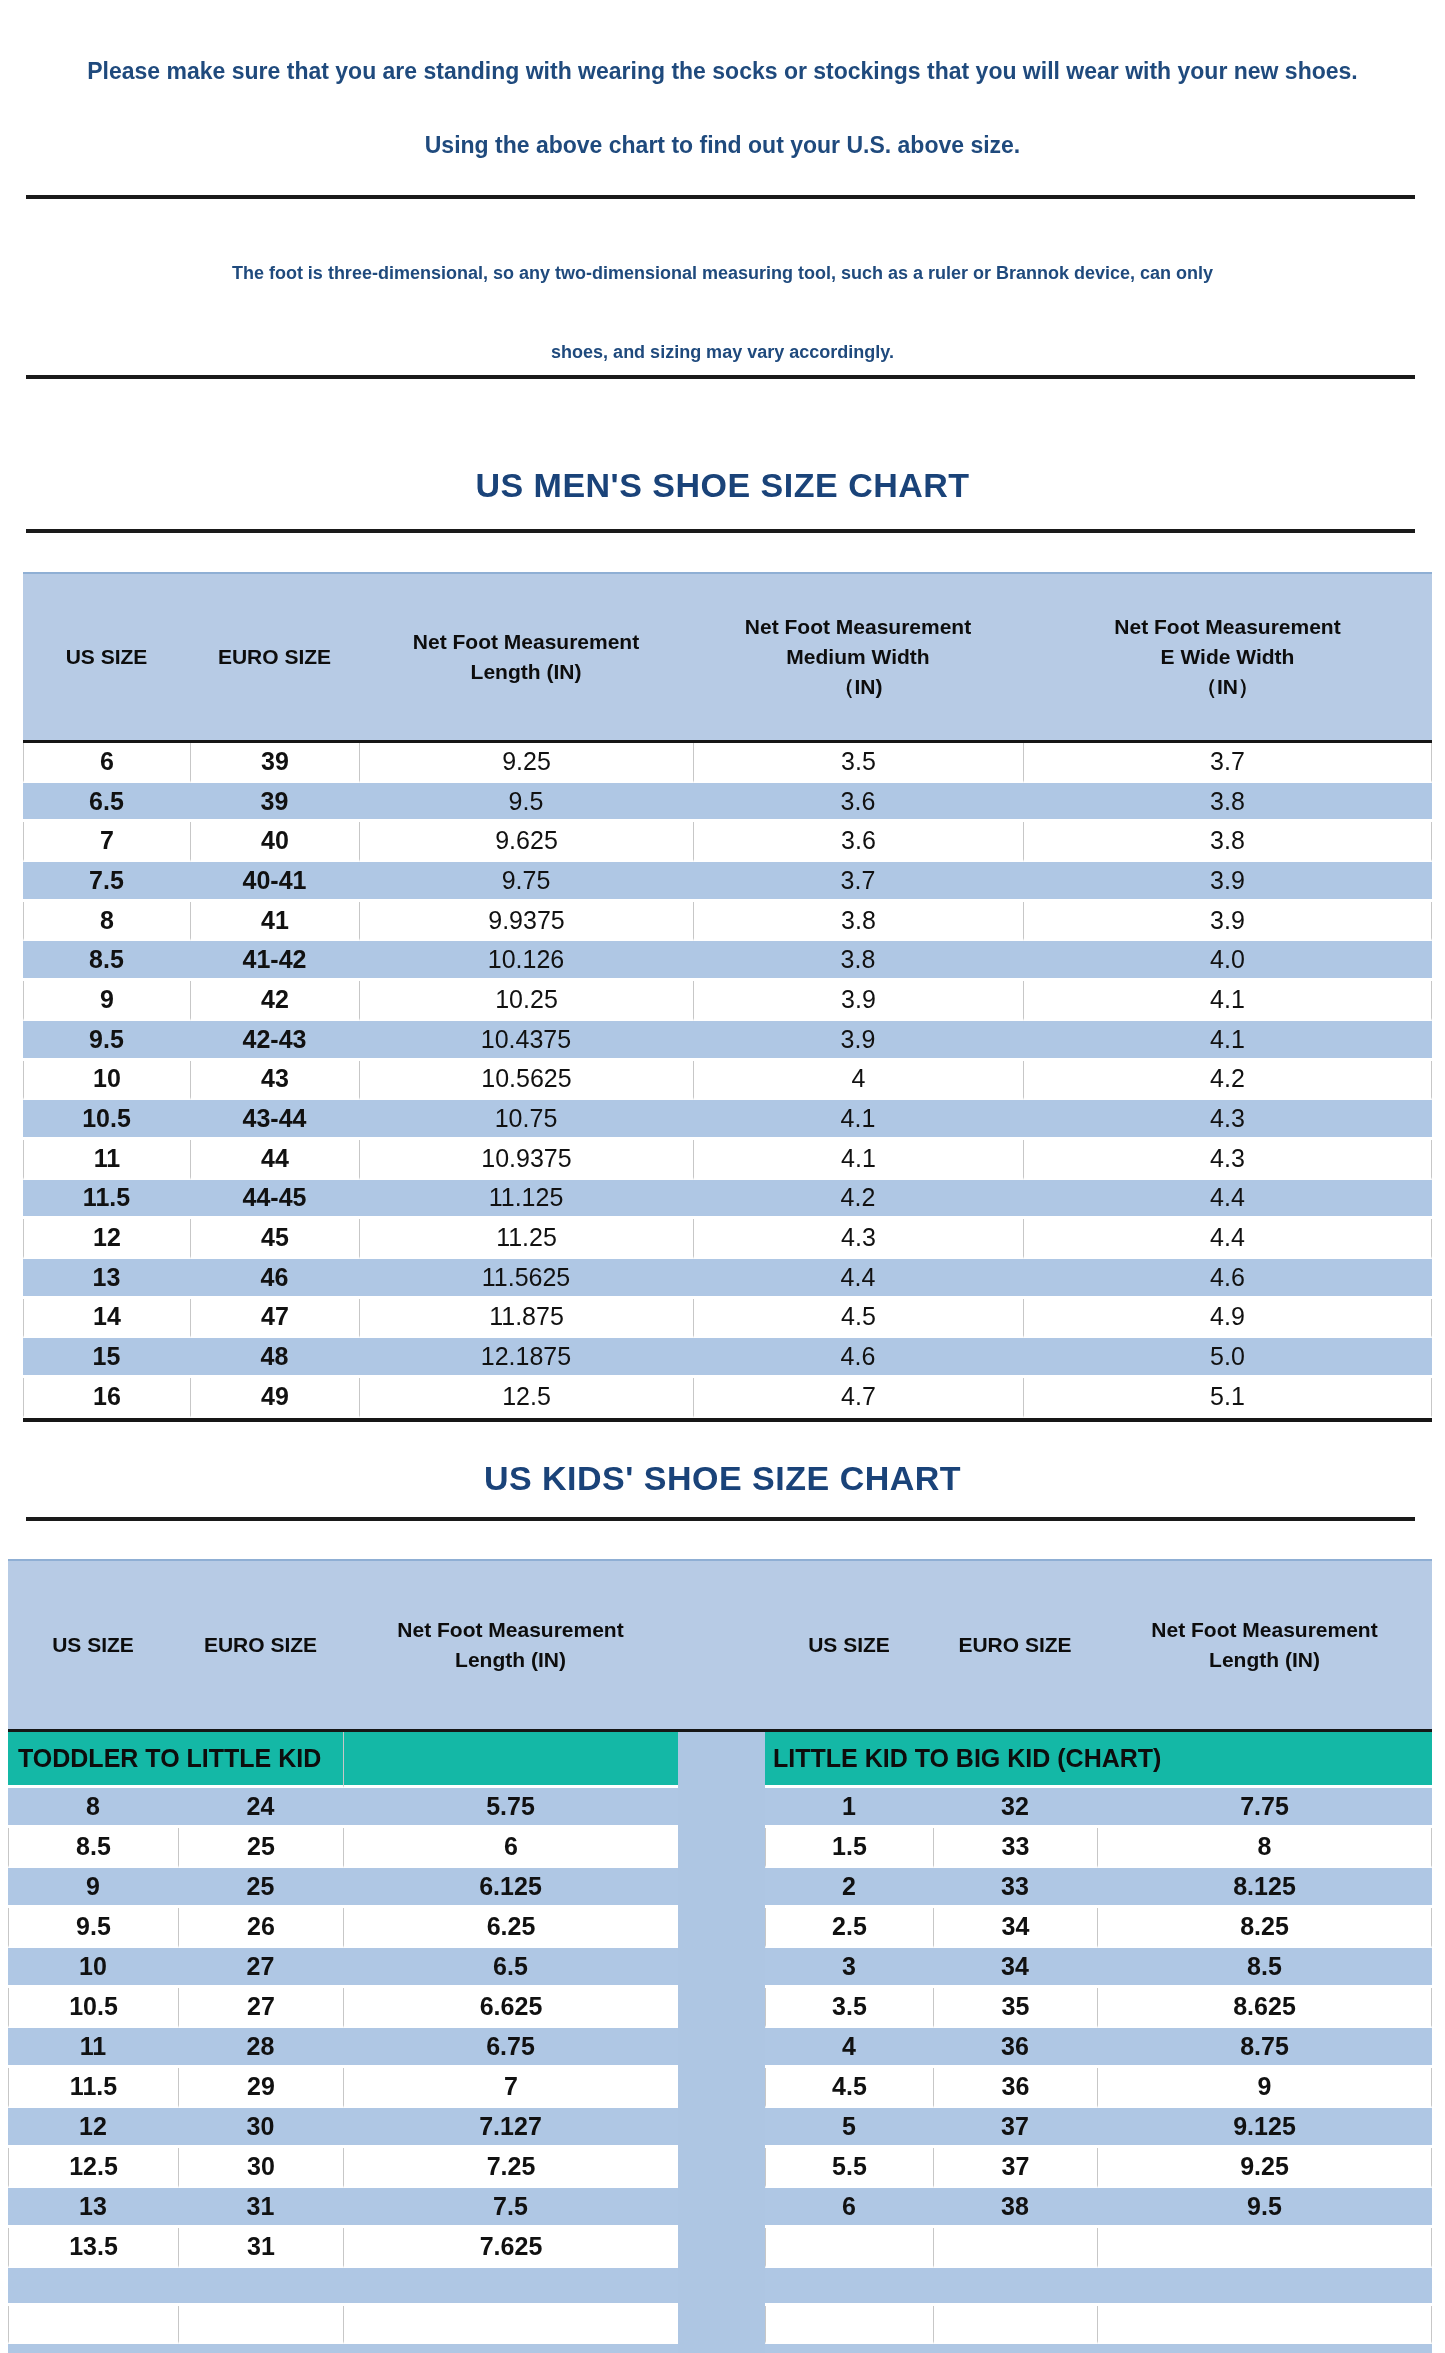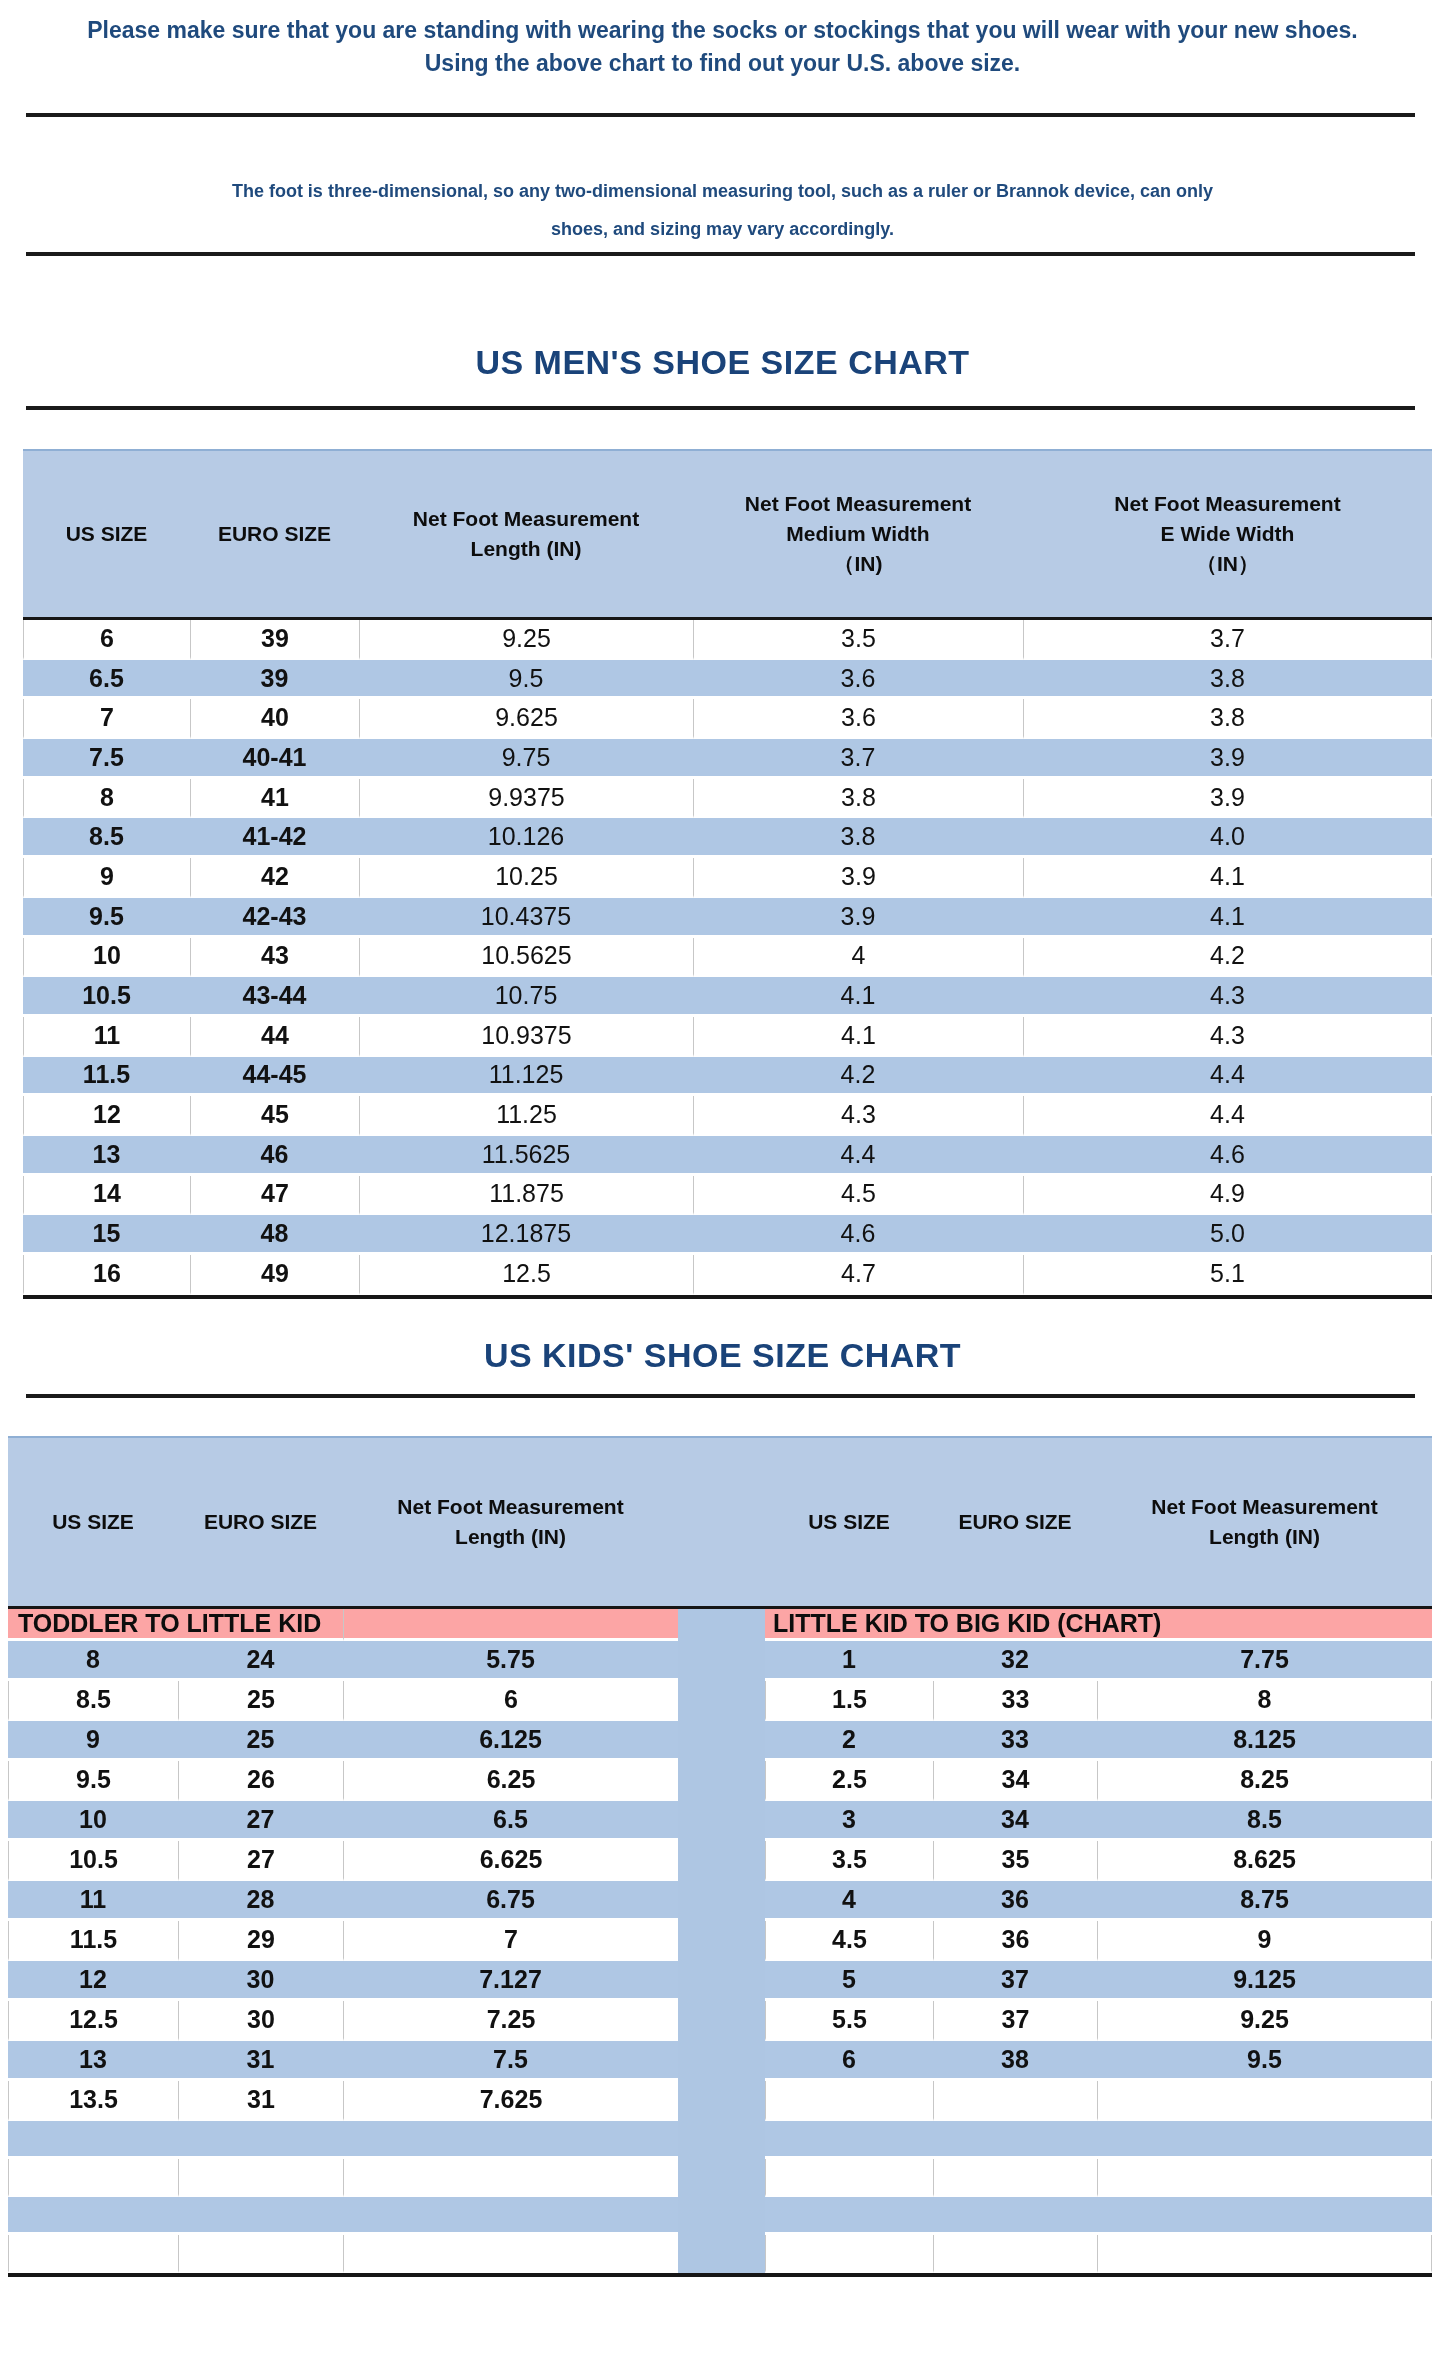--- a/index.html
+++ b/index.html
@@ -2,21 +2,21 @@
 <html><head>
 <meta charset="utf-8">
 <style>
   html,body{margin:0;padding:0;}
   body{
     width:1445px;height:2353px;background:#ffffff;overflow:hidden;
     font-family:"Liberation Sans","DejaVu Sans",sans-serif;
     -webkit-font-smoothing:antialiased;
   }
   .para{text-align:center;color:#1F4A7D;font-weight:700;}
-  .para .pline{white-space:nowrap;}
+  .para .pline{white-space:nowrap;margin-top:41px;}
   .p1{padding-top:14px;font-size:23px;line-height:33px;}
   .p2{margin-top:55px;font-size:18px;line-height:38px;}
   .rule{height:4px;background:#1a1a1a;margin-left:26px;margin-right:30px;}
   .rule1{margin-top:33px;}
   .rule2{margin-top:4px;}
   .rule3{margin-top:24px;}
   .rule4{margin-top:19px;}
   .section-title{text-align:center;color:#1A4379;font-weight:700;font-size:34px;letter-spacing:.5px;}
   .t1{margin-top:86px;line-height:40px;}
   .t2{margin-top:36px;line-height:40px;}
@@ -45,21 +45,21 @@
     height:173px;box-sizing:border-box;
     background:#B7CBE5;border-top:2px solid #8FAFD4;border-bottom:3px solid #161616;
   }
   .k-row{display:grid;grid-template-columns:170px 165px 335px 87px 168px 164px 335px;height:40px;}
   .k-row.empty{height:38px;}
   .k-row .cell{font-weight:700;}
   .k-row .gap{background:#AEC6E3;border-bottom:none;}
   .k-row.blue .cell:not(.gap){background:#AFC7E4;}
   .k-row.white .cell:not(.gap){border-left:1px solid #C7C7C7;}
   .k-row.white .cell:last-child{border-right:1px solid #C7C7C7;}
-  .label-row{display:grid;grid-template-columns:170px 165px 335px 87px 168px 164px 335px;height:32px;background:#fca5a5;}
+  .label-row{display:grid;grid-template-columns:170px 165px 335px 87px 168px 164px 335px;height:56px;background:#14b8a6;}
   .label-cell{display:flex;align-items:center;font-size:25px;font-weight:700;color:#0d0d0d;
               box-sizing:border-box;border-bottom:3px solid #fff;white-space:nowrap;}
   .label-left{grid-column:1 / 3;padding-left:10px;}
   .label-mid{grid-column:3 / 4;border-left:1px solid #C7C7C7;box-sizing:border-box;border-bottom:3px solid #fff;}
   .label-gap{grid-column:4 / 5;background:#AEC6E3;}
   .label-right{grid-column:5 / 8;padding-left:8px;}
 </style>
 </head>
 <body>
 

